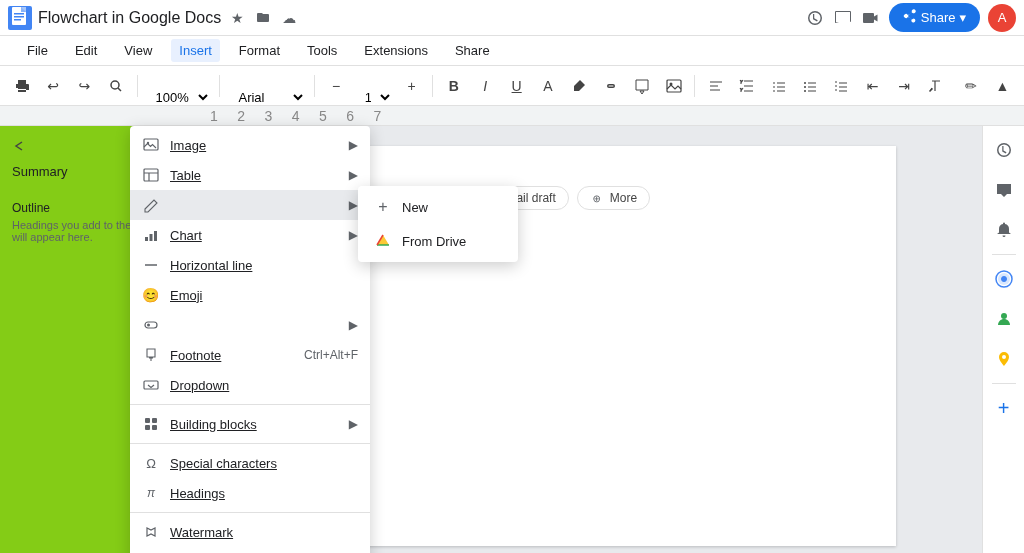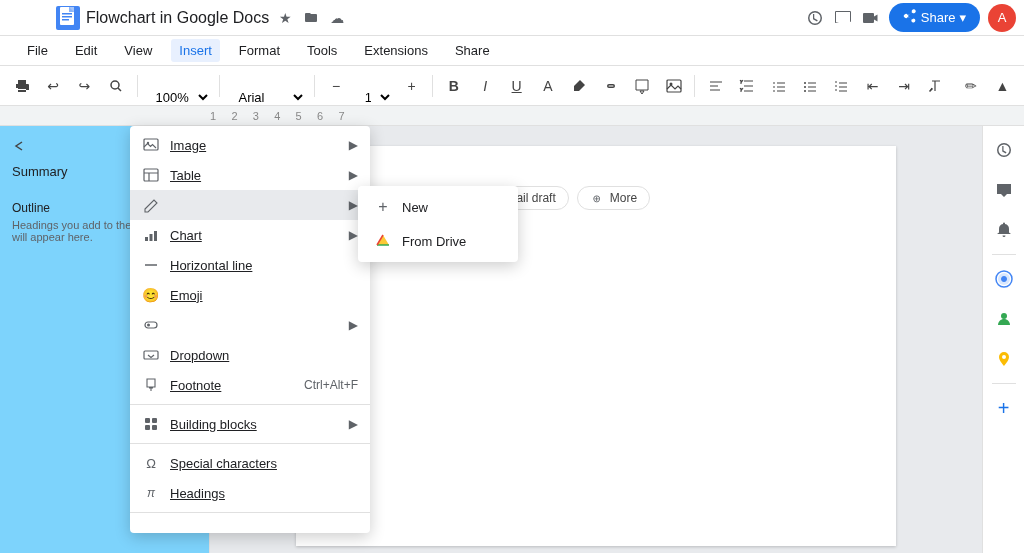--- a/index.html
+++ b/index.html
@@ -7,21 +7,21 @@
 
     
     .title-bar {
       height: 36px;
       background: #fff;
       display: flex;
       align-items: center;
       padding: 0 8px;
       border-bottom: 1px solid #e0e0e0;
     }
-    .title-bar-left { display: flex; align-items: center; gap: 6px; flex: 1; margin-left: 48px; }
+    .title-bar-left { display: flex; align-items: center; gap: 6px; flex: 1; }
     .doc-icon { width: 24px; height: 24px; background: #4285f4; border-radius: 2px; display: flex; align-items: center; justify-content: center; }
     .title-text { font-size: 16px; color: #202124; font-weight: 400; }
     .title-icons { display: flex; gap: 6px; align-items: center; }
     .icon-btn { width: 20px; height: 20px; display: flex; align-items: center; justify-content: center; color: #5f6368; font-size: 14px; cursor: pointer; }
     .title-bar-right { display: flex; align-items: center; gap: 8px; }
     .share-btn { background: #1a73e8; color: white; border: none; border-radius: 20px; padding: 6px 14px; font-size: 13px; cursor: pointer; display: flex; align-items: center; gap: 4px; }
     .avatar { width: 28px; height: 28px; border-radius: 50%; background: #ea4335; display: flex; align-items: center; justify-content: center; color: white; font-size: 13px; font-weight: 500; }
 
     
     .menu-bar {
@@ -76,21 +76,21 @@
       display: flex;
       align-items: center;
       padding-left: 210px;
       overflow: hidden;
     }
     .ruler-marks { display: flex; font-size: 9px; color: #888; gap: 0; }
 
     
     .sidebar {
       width: 210px;
-      background: #7dd3fc;
+      background: #84cc16;
       border-right: 1px solid #e0e0e0;
       padding: 12px;
       flex-shrink: 0;
     }
     .sidebar-back { display: flex; align-items: center; gap: 4px; font-size: 13px; color: #444; cursor: pointer; margin-bottom: 10px; }
     .sidebar-section-title { font-size: 13px; font-weight: 500; color: #202124; margin-bottom: 6px; }
     .sidebar-section-subtitle { font-size: 12px; color: #202124; margin-bottom: 4px; }
     .sidebar-hint { font-size: 11px; color: #5f6368; }
 
     
@@ -358,21 +358,21 @@
         <path d="M2 13l3-3 1 1-3 3z" fill="#444"></path>
       </svg>
   </div>
   <div style="margin-left:auto;"></div>
   <div class="toolbar-btn">✏</div>
   <div class="toolbar-btn">▲</div>
 </div>
 
 <div class="ruler">
   <div class="ruler-marks">
-    <span style="font-size:11px;color:#888;">1&nbsp;&nbsp;&nbsp;&nbsp;&nbsp;2&nbsp;&nbsp;&nbsp;&nbsp;&nbsp;3&nbsp;&nbsp;&nbsp;&nbsp;&nbsp;4&nbsp;&nbsp;&nbsp;&nbsp;&nbsp;5&nbsp;&nbsp;&nbsp;&nbsp;&nbsp;6&nbsp;&nbsp;&nbsp;&nbsp;&nbsp;7</span>
+    <span style="font-size:14px;color:#888;">1&nbsp;&nbsp;&nbsp;&nbsp;&nbsp;2&nbsp;&nbsp;&nbsp;&nbsp;&nbsp;3&nbsp;&nbsp;&nbsp;&nbsp;&nbsp;4&nbsp;&nbsp;&nbsp;&nbsp;&nbsp;5&nbsp;&nbsp;&nbsp;&nbsp;&nbsp;6&nbsp;&nbsp;&nbsp;&nbsp;&nbsp;7</span>
   </div>
 </div>
 
 <div class="main-layout" style="position:relative;">
 
   <div class="sidebar">
     <div class="sidebar-back">
       <svg width="16" height="16" viewBox="0 0 16 16" fill="#444">
           <path d="M10 4l-6 4 6 4" stroke="#444" stroke-width="1.5" fill="none"></path>
         </svg>
@@ -524,36 +524,36 @@
           <svg width="16" height="16" viewBox="0 0 16 16" fill="#5f6368">
               <rect x="2" y="5" width="12" height="6" rx="3" fill="none" stroke="#5f6368" stroke-width="1.2"></rect>
               <circle cx="5.5" cy="8" r="1.5" fill="#5f6368"></circle>
             </svg>
         </span>
         <span class="dropdown-item-arrow">▶</span>
       </div>
 
       <div class="dropdown-item">
         <span class="dropdown-item-icon">
+          <svg width="16" height="16" viewBox="0 0 16 16" fill="#5f6368">
+              <path d="M4 2h8v8H4V2zm2 9h4M8 10v4" stroke="#5f6368" stroke-width="1.1" fill="none"></path>
+            </svg>
+        </span>
+        <span class="dropdown-item-label">Footnote</span>
+        <span class="dropdown-item-shortcut">Ctrl+Alt+F</span>
+      </div>
+
+      <div class="dropdown-item">
+        <span class="dropdown-item-icon">
           <svg width="16" height="16" viewBox="0 0 16 16" fill="none" stroke="#5f6368" stroke-width="1.2">
               <rect x="1" y="4" width="14" height="8" rx="1"></rect>
               <path d="M11 8l-3 2.5L5 8"></path>
             </svg>
         </span>
         <span class="dropdown-item-label">Dropdown</span>
-      </div>
-
-      <div class="dropdown-item">
-        <span class="dropdown-item-icon">
-          <svg width="16" height="16" viewBox="0 0 16 16" fill="#5f6368">
-              <path d="M4 2h8v8H4V2zm2 9h4M8 10v4" stroke="#5f6368" stroke-width="1.1" fill="none"></path>
-            </svg>
-        </span>
-        <span class="dropdown-item-label">Footnote</span>
-        <span class="dropdown-item-shortcut">Ctrl+Alt+F</span>
       </div>
 
       <div class="dropdown-separator"></div>
 
       <div class="dropdown-item">
         <span class="dropdown-item-icon">
           <svg width="16" height="16" viewBox="0 0 16 16" fill="#5f6368">
               <rect x="2" y="2" width="5" height="5" rx="1" fill="#5f6368"></rect>
               <rect x="9" y="2" width="5" height="5" rx="1" fill="#5f6368"></rect>
               <rect x="2" y="9" width="5" height="5" rx="1" fill="#5f6368"></rect>
@@ -571,20 +571,28 @@
         <span class="dropdown-item-label">Special characters</span>
       </div>
 
       <div class="dropdown-item">
         <span class="dropdown-item-icon" style="font-size:12px;color:#5f6368;font-style:italic;">π</span>
         <span class="dropdown-item-label">Headings</span>
       </div>
 
       <div class="dropdown-separator"></div>
 
+      <div class="dropdown-item">
+        <span class="dropdown-item-icon">
+          <svg width="16" height="16" viewBox="0 0 16 16" fill="none" stroke="#5f6368" stroke-width="1.2">
+              <path d="M4 12V4l4 2 4-2v8l-4-2-4 2z"></path>
+            </svg>
+        </span>
+        <span class="dropdown-item-label">Watermark</span>
+      </div>
 
       <div class="dropdown-item">
         
         
         
       </div>
 
     </div>
   </div>
 

